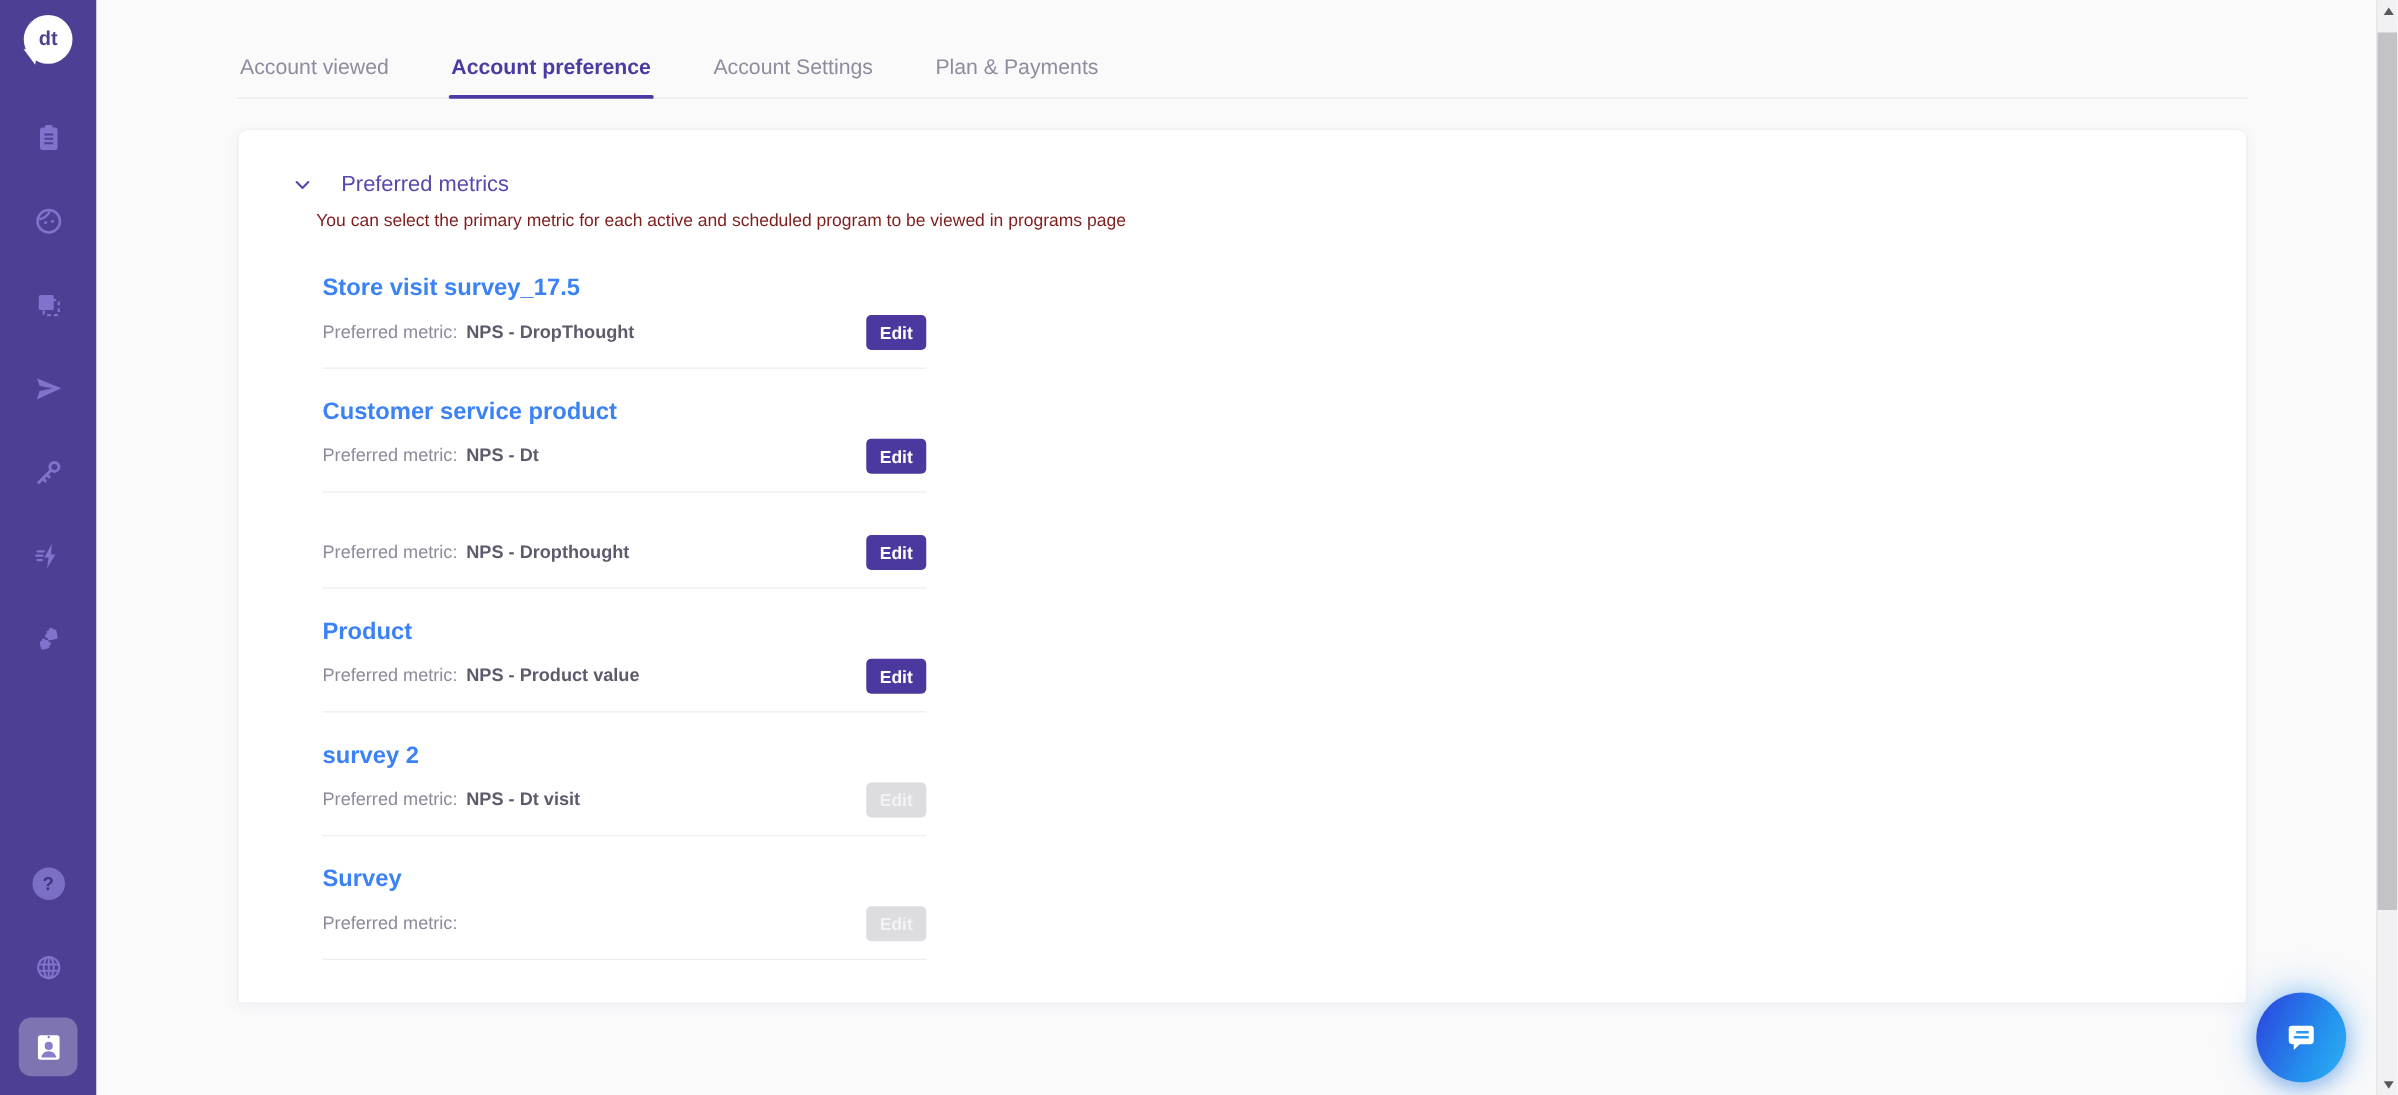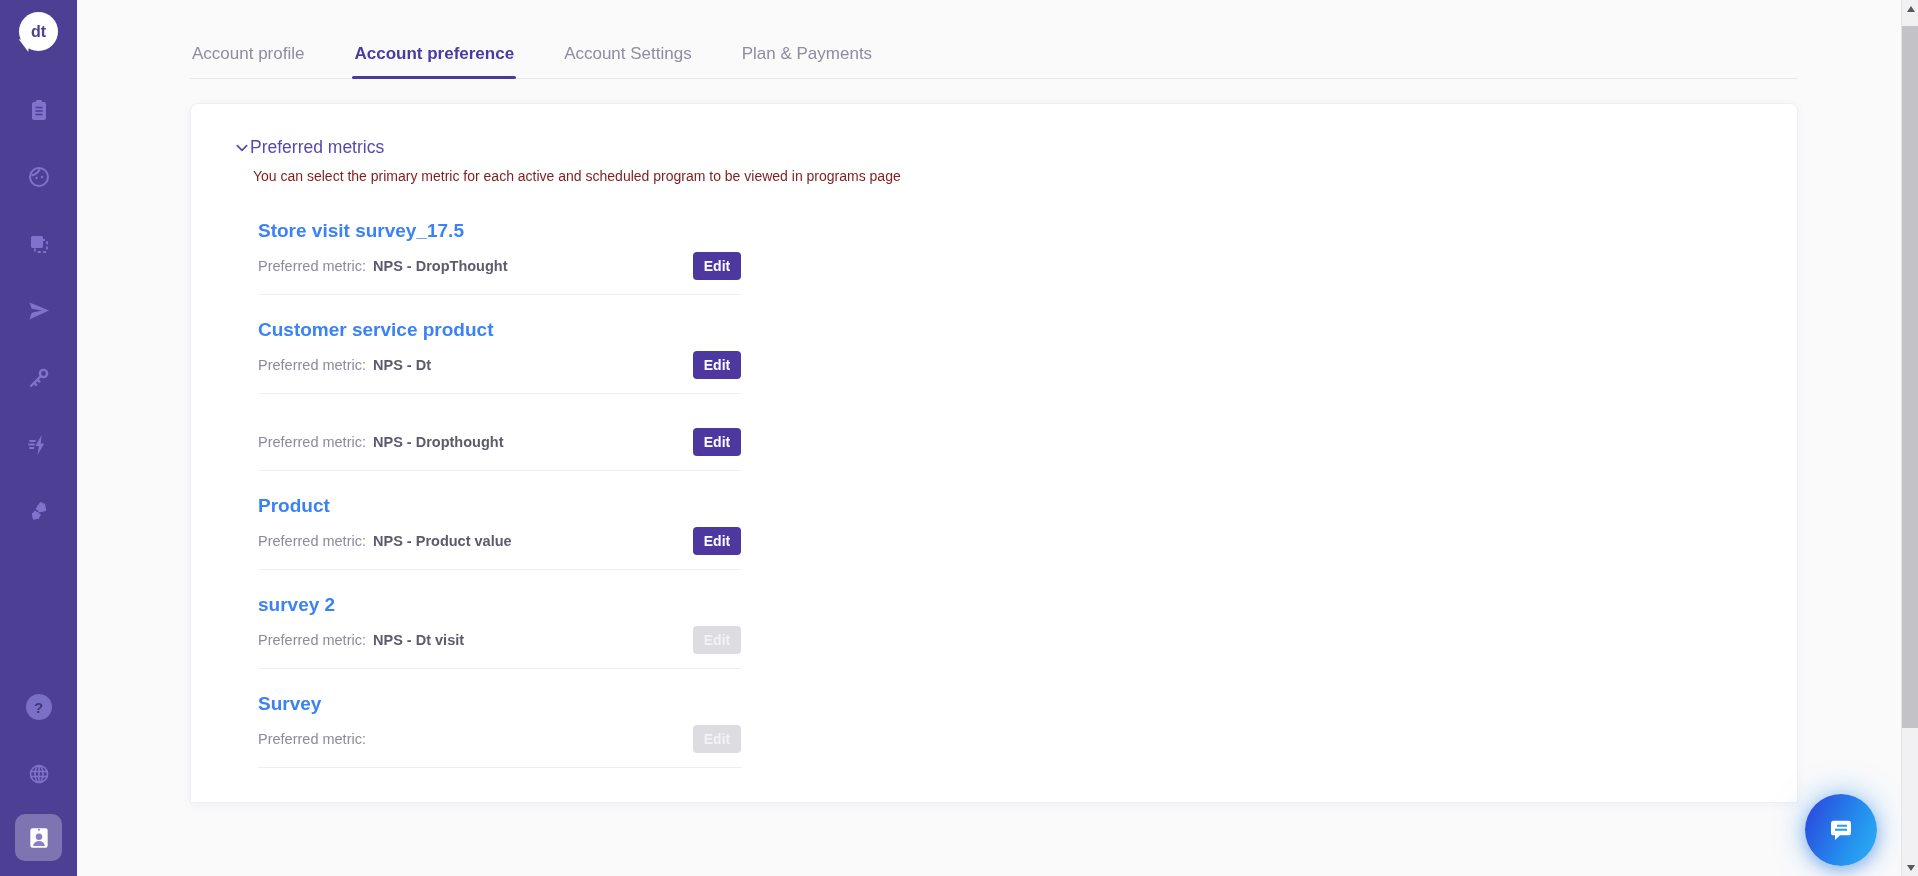--- a/index.html
+++ b/index.html
@@ -47,21 +47,21 @@
 
   .tabs { display:flex; gap:46px; margin-top:36px; border-bottom:1px solid #e9e8ee; }
   .tab { padding:8px 2px 14px; font-size:17px; color:#8f8c9f; cursor:pointer; position:relative; white-space:nowrap; }
   .tab.active { color:#4b3aa2; font-weight:bold;text-align:right; }
   .tab.active::after { content:''; position:absolute; left:0; right:0; bottom:-1px; height:3px; background:#4b3aa2; border-radius:2px; }
 
   .card {
     margin-top:24px; background:#fff; border:1px solid #f0eff4; border-radius:8px 8px 0 0;
     box-shadow:0 2px 10px rgba(80,70,120,0.06); min-height:700px; padding-top:33px;
   }
-  .section-header { display:flex; align-items:center; gap:0; margin-left:43px; cursor:pointer; }
+  .section-header { display:flex; align-items:center; gap:23px; margin-left:43px; cursor:pointer; }
   .section-header svg { width:16px; height:16px; }
   .section-title { font-size:17.5px; color:#5948ab; font-weight:500; }
   .section-desc { margin:10px 0 0 62px; font-size:14px; color:#7f1d1d; }
 
   .programs { margin-left:67px; width:483px; margin-top:12px; }
   .program { padding:24px 0 14px 0; border-bottom:1px solid #ededf2; }
   .program-name { font-size:19px; color:#3b82f6; font-weight:700; }
   .program-row { display:flex; justify-content:space-between; align-items:center; margin-top:10px; }
   .metric { font-size:14.5px; color:#8d8a9c; }
   .metric b { color:#5d5a6c; font-weight:bold; margin-left:3px; }
@@ -178,21 +178,21 @@
         <path d="M6.5 19.3c.5-3.1 2.8-4.6 5.5-4.6s5 1.5 5.5 4.6z" fill="#8a7ecb"></path>
       </svg>
     </div>
   </div>
 </div>
 
 <div class="main">
   <div class="content">
 
     <div class="tabs">
-      <div class="tab">Account profile</div>
+      <div class="tab">Account viewed</div>
       <div class="tab active">Account preference</div>
       <div class="tab">Account Settings</div>
       <div class="tab">Plan &amp; Payments</div>
     </div>
 
     <div class="card">
       <div class="section-header">
         <svg viewBox="0 0 24 24" fill="none" stroke="#5948ab" stroke-width="2.6" stroke-linecap="round" stroke-linejoin="round">
           <polyline points="5 8.5 12 15.5 19 8.5"></polyline>
         </svg>

